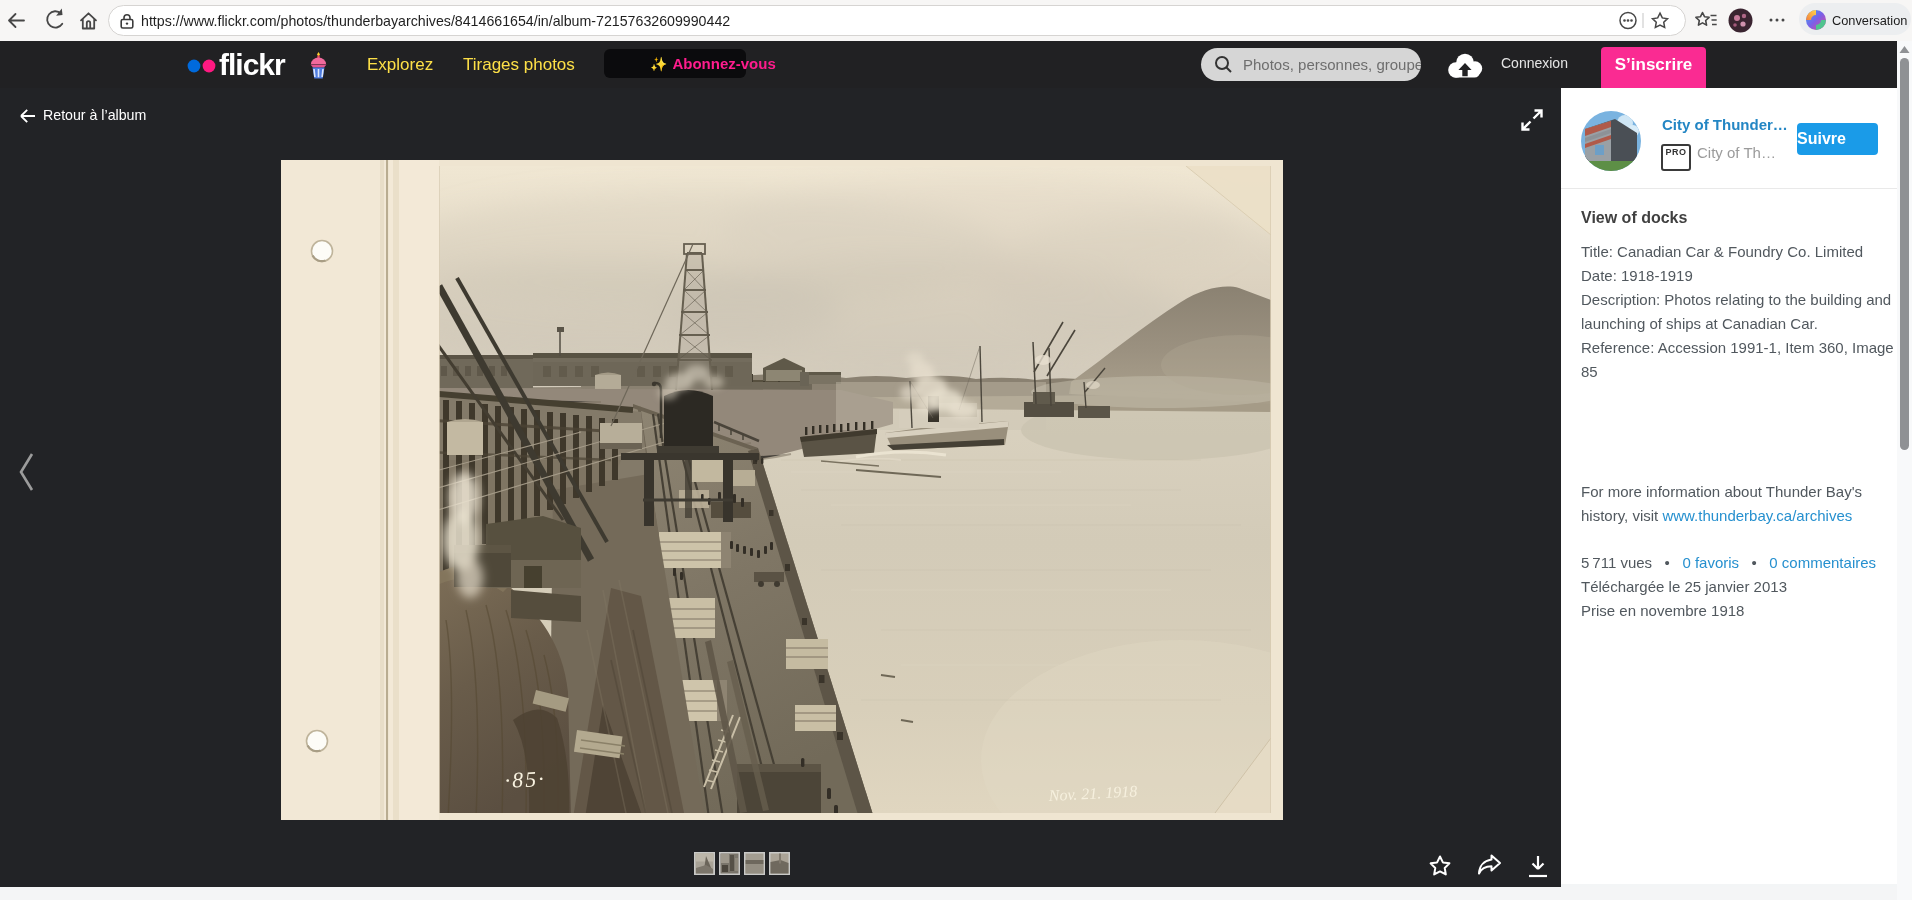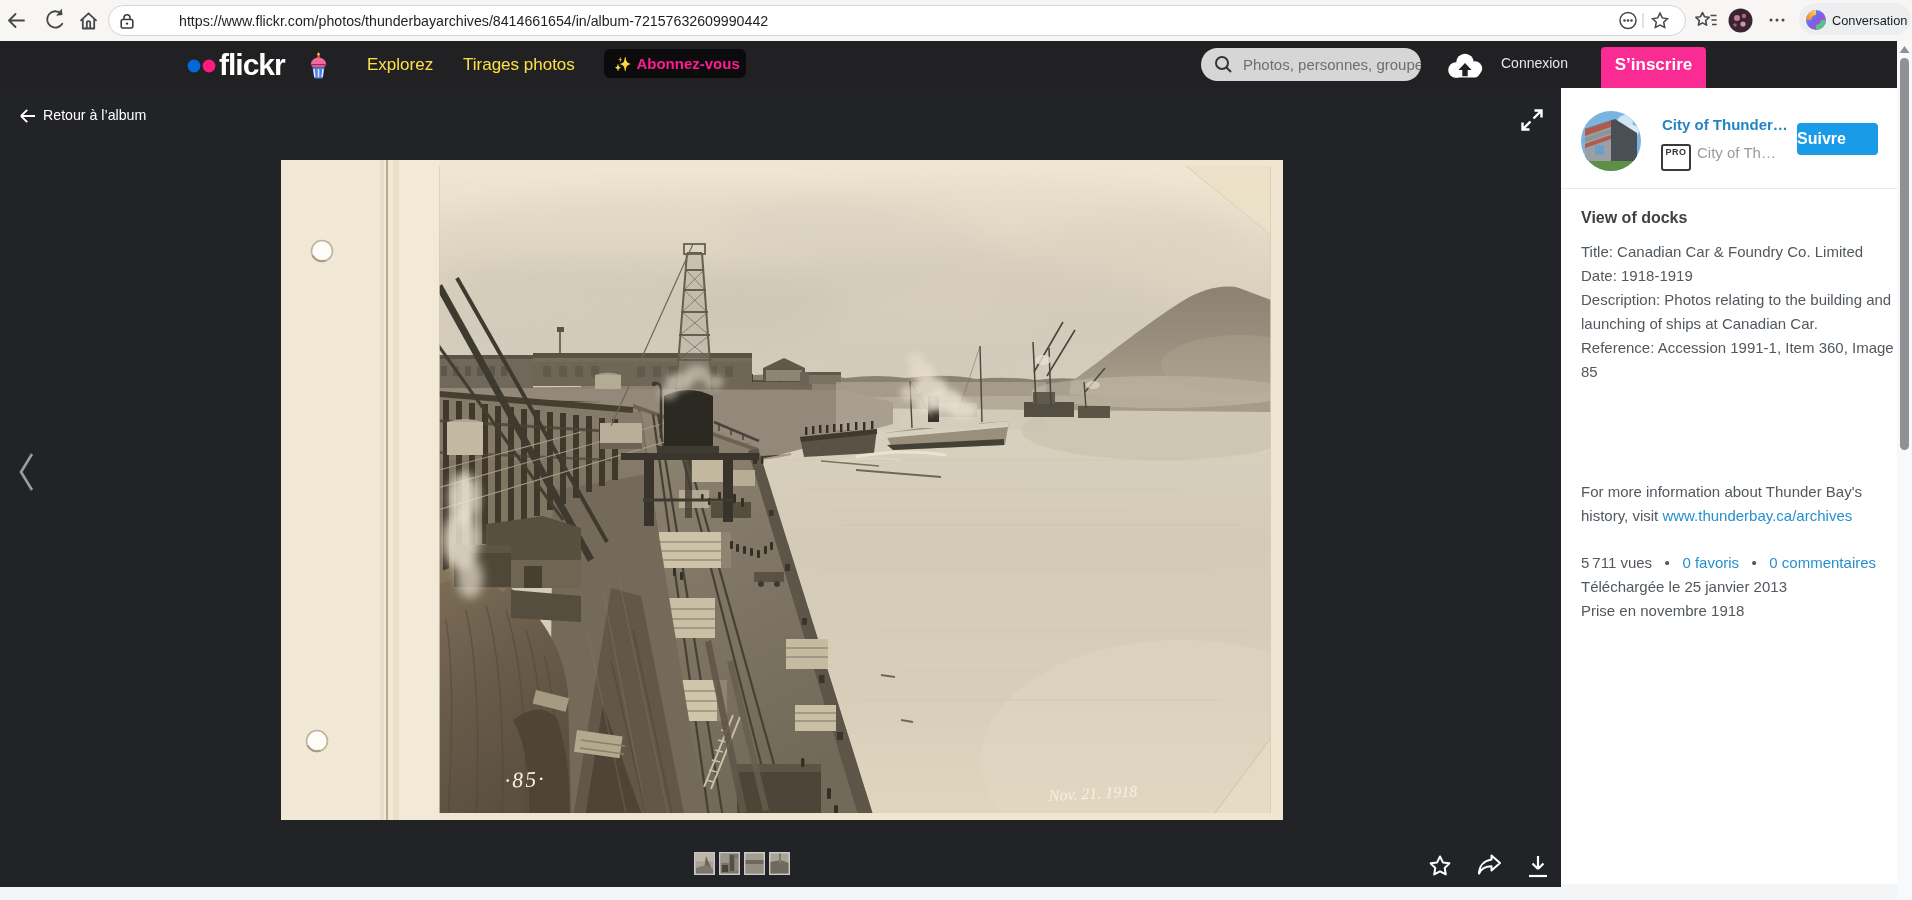--- a/index.html
+++ b/index.html
@@ -4,31 +4,31 @@
 <style>
   * { margin:0; padding:0; box-sizing:border-box; }
   html,body { width:1912px; height:900px; overflow:hidden; background:#fff;
     font-family:"Liberation Sans", sans-serif; }
   .abs { position:absolute; }
 
   
   #chrome { position:absolute; left:0; top:0; width:1912px; height:41px; background:#f7f6f5; }
   #addrbar { position:absolute; left:108px; top:5px; width:1578px; height:31px;
     background:#fff; border:1px solid #d6d4d2; border-radius:16px; }
-  #url { position:absolute; left:141px; top:12.5px; font-size:14.2px; color:#1f1f1f; letter-spacing:0;margin-left:38px; }
+  #url { position:absolute; left:141px; top:12.5px; font-size:14.2px; color:#1f1f1f; letter-spacing:0; }
   #convpill { position:absolute; left:1799px; top:3px; width:112px; height:32px;
     background:#eceef0; border-radius:16px; }
   #convtext { position:absolute; left:1832px; top:13px; font-size:12.8px; color:#1c1c1c; }
 
   
   #fheader { position:absolute; left:0; top:41px; width:1897px; height:47px; background:#212123; }
   #flogo { position:absolute; left:219px; top:48px; font-size:30px; font-weight:bold; color:#fff; letter-spacing:-1px; }
   .navlink { position:absolute; top:14px; color:#fde047; font-size:17px; font-weight:500; }
   #abonner { position:absolute; left:604px; top:8px; width:142px; height:29px; background:#0b0b0d;
-    border-radius:6px; color:#ff1c8d; font-size:15px; font-weight:bold; line-height:29px; white-space:nowrap; }
+    border-radius:6px; color:#ff1c8d; font-size:15px; font-weight:bold; line-height:29px; white-space:nowrap;padding-left:36px; }
   #searchpill { position:absolute; left:1201px; top:7px; width:220px; height:33px;
     background:#d6d6d6; border-radius:17px; overflow:hidden; }
   #searchph { position:absolute; left:42px; top:8px; font-size:15px; color:#6e6e6e; white-space:nowrap; }
   #connexion { position:absolute; left:1501px; top:14px; color:#e5e5e5; font-size:14px; }
   #sinscrire { position:absolute; left:1601px; top:6px; width:105px; height:53px; background:#fa2b92;
     border-radius:4px; color:#fff; font-size:17px; font-weight:bold; text-align:center; line-height:35px; }
 
   
   #viewer { position:absolute; left:0; top:88px; width:1561px; height:799px; background:#222326; }
   #retour { position:absolute; left:43px; top:107px; color:#fff; font-size:14.2px; }

